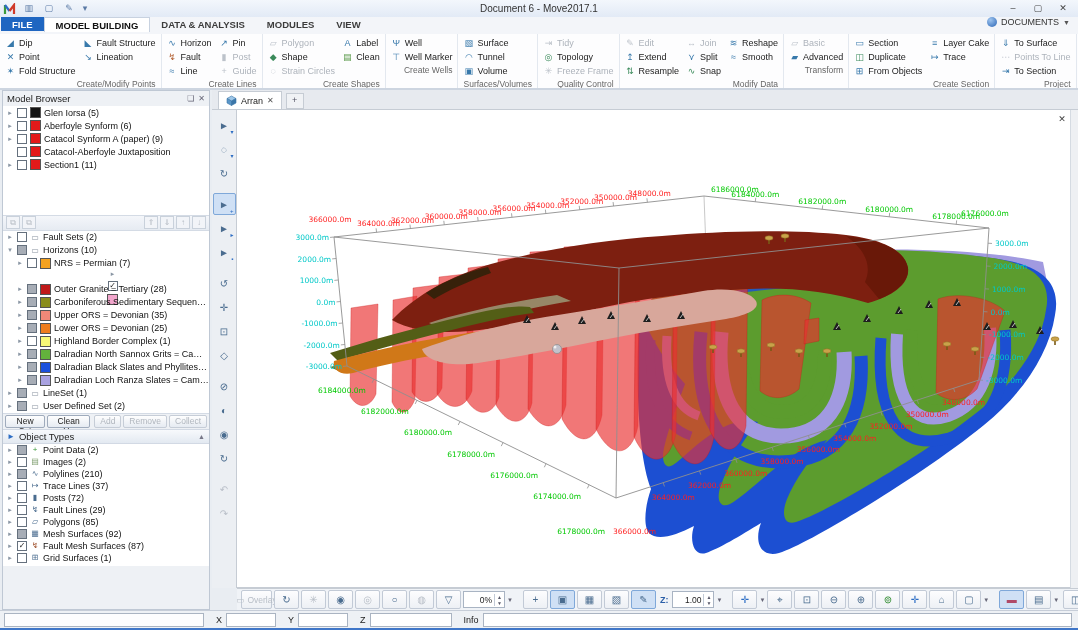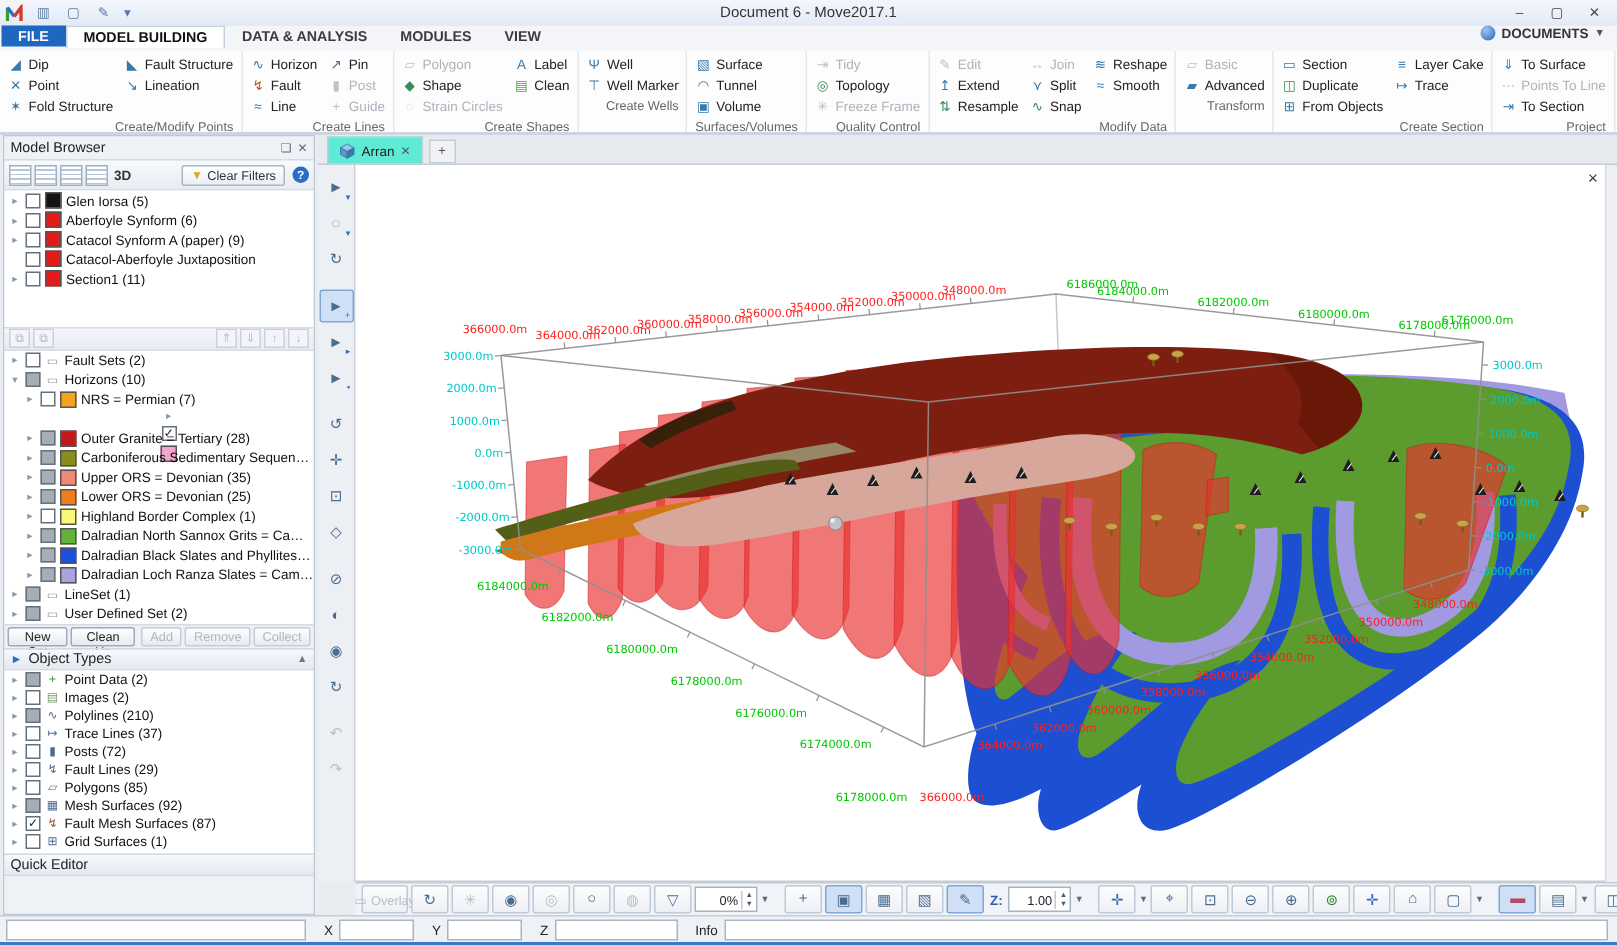--- a/index.html
+++ b/index.html
@@ -19,21 +19,21 @@
   #win-controls{margin-left:auto;display:flex;gap:1px;}
   .wbtn{width:24px;height:14px;font-size:9px;line-height:13px;text-align:center;color:#444;}
 
   
   #tabrow{position:absolute;top:17px;left:0;right:0;height:17px;background:#f3f5f9;
     border-bottom:1px solid #d5dce6;display:flex;align-items:flex-start;}
   .mtab{padding:2px 11px 1px;font-size:9.5px;font-weight:bold;color:#3c3c3c;white-space:nowrap;}
   .mtab.file{background:#1f66c1;color:#fff;margin-left:1px;}
   .mtab.active{background:#fff;border:1px solid #c8d2e0;border-bottom:none;color:#111;}
   #documents{margin-left:auto;display:flex;align-items:center;gap:4px;padding:0 8px;
-    font-size:9px;font-weight:bold;color:#333;}
+    font-size:9px;font-weight:normal;color:#333;}
   #documents .orb{width:10px;height:10px;border-radius:50%;
     background:radial-gradient(circle at 35% 30%,#9ec4ef,#2b66b5);display:inline-block;}
   #documents .dd{font-size:7px;color:#555;}
 
   
   #ribbon{position:absolute;top:34px;left:0;right:0;height:54px;background:#fdfdfe;
     border-bottom:2px solid #cdd5e0;display:flex;overflow:hidden;}
   .rgroup{display:flex;flex-direction:column;border-right:1px solid #e3e8ef;
     padding:2px 3px 0;flex:0 0 auto;}
   .rcols{display:flex;gap:3px;flex:1;}
@@ -90,21 +90,21 @@
     background:#eef1f5;border-top:1px solid #d4dbe5;}
   .pbtn{height:13px;font-size:8.5px;padding:0 5px;border:1px solid #9fabbc;border-radius:2px;
     background:linear-gradient(#fefefe,#e6ebf2);color:#222;font-family:inherit;}
   .pbtn.disabled{color:#b0b6be;border-color:#c6cdd7;}
   .flexsp{flex:1;}
   #ot-head .hicon{color:#2b6cc4;font-size:8px;}
 
   
   #vp-tabbar{position:absolute;left:212px;top:90px;right:0;height:20px;background:#e7eaef;
     border-bottom:1px solid #c6ccd4;display:flex;align-items:flex-end;padding-left:6px;box-sizing:border-box;}
-  .vtab{height:17px;display:flex;align-items:center;gap:4px;background:#5eead4;
+  .vtab{height:17px;display:flex;align-items:center;gap:4px;background:#ffffff;
     border:1px solid #c6ccd4;border-bottom:none;padding:0 7px;font-size:9px;color:#222;}
   .vtab .x{color:#555;font-size:8px;}
   #vp-newtab{width:16px;height:14px;margin-left:4px;border:1px solid #c6ccd4;background:#f0f2f5;
     font-size:9px;line-height:12px;text-align:center;color:#556;}
   #tool-strip{position:absolute;left:212px;top:110px;width:25px;height:478px;
     background:#eceff3;border-right:1px solid #c6ccd4;display:flex;flex-direction:column;
     align-items:center;padding-top:3px;box-sizing:border-box;}
   .tsb{width:21px;height:20px;margin:1px 0;border:1px solid transparent;border-radius:2px;
     color:#4a6c8f;font-size:10px;display:flex;align-items:center;justify-content:center;position:relative;}
   .tsb.active{background:#cfe0f5;border-color:#7fa8d9;}
@@ -440,32 +440,20 @@
     </div>
 
   <div id="left-panel">
     <div id="panel-title">
       <span>Model Browser</span>
       <span class="pic">
         <span>❏</span>
         <span>✕</span>
       </span>
     </div>
-    <div id="mb-toolbar">
-      <span class="vicon"></span>
-      <span class="vicon"></span>
-      <span class="vicon"></span>
-      <span class="vicon"></span>
-      <span id="mb-3d">3D</span>
-      <button id="clear-filters">
-        <span class="funnel">▼</span>
-        <span>Clear Filters</span>
-      </button>
-      <span id="mb-help">?</span>
-    </div>
     <div id="sections-tree" class="tree">
         <div class="trow" style="padding-left: 3px;">
           <span class="tcaret">▸</span>
           <span class="tcb u"></span>
           <span class="tsw" style="background: rgb(20, 20, 20);"></span>
           <span class="tlabel">Glen Iorsa (5)</span>
         </div>
         <div class="trow" style="padding-left: 3px;">
           <span class="tcaret">▸</span>
           <span class="tcb u"></span>
@@ -655,23 +643,20 @@
           <span class="tic" style="color: rgb(160, 82, 45);">↯</span>
           <span class="tlabel">Fault Mesh Surfaces (87)</span>
         </div>
         <div class="trow" style="padding-left: 3px;">
           <span class="tcaret">▸</span>
           <span class="tcb u"></span>
           <span class="tic" style="color: rgb(74, 108, 143);">⊞</span>
           <span class="tlabel">Grid Surfaces (1)</span>
         </div>
       </div>
-    <div class="shead">
-      <span>Quick Editor</span>
-    </div>
     <div class="gfill" style="flex:1"></div>
   </div>
 
   <div id="vp-tabbar">
     <span class="vtab">
       <svg width="11" height="11">
         <polygon points="5.5,1 10,3.5 5.5,6 1,3.5" fill="#9ec7e8" stroke="#3a76a8" stroke-width="0.6"></polygon>
         <polygon points="1,3.5 5.5,6 5.5,10.5 1,8" fill="#5a96c8" stroke="#3a76a8" stroke-width="0.6"></polygon>
         <polygon points="10,3.5 5.5,6 5.5,10.5 10,8" fill="#3a76a8" stroke="#3a76a8" stroke-width="0.6"></polygon>
       </svg>

